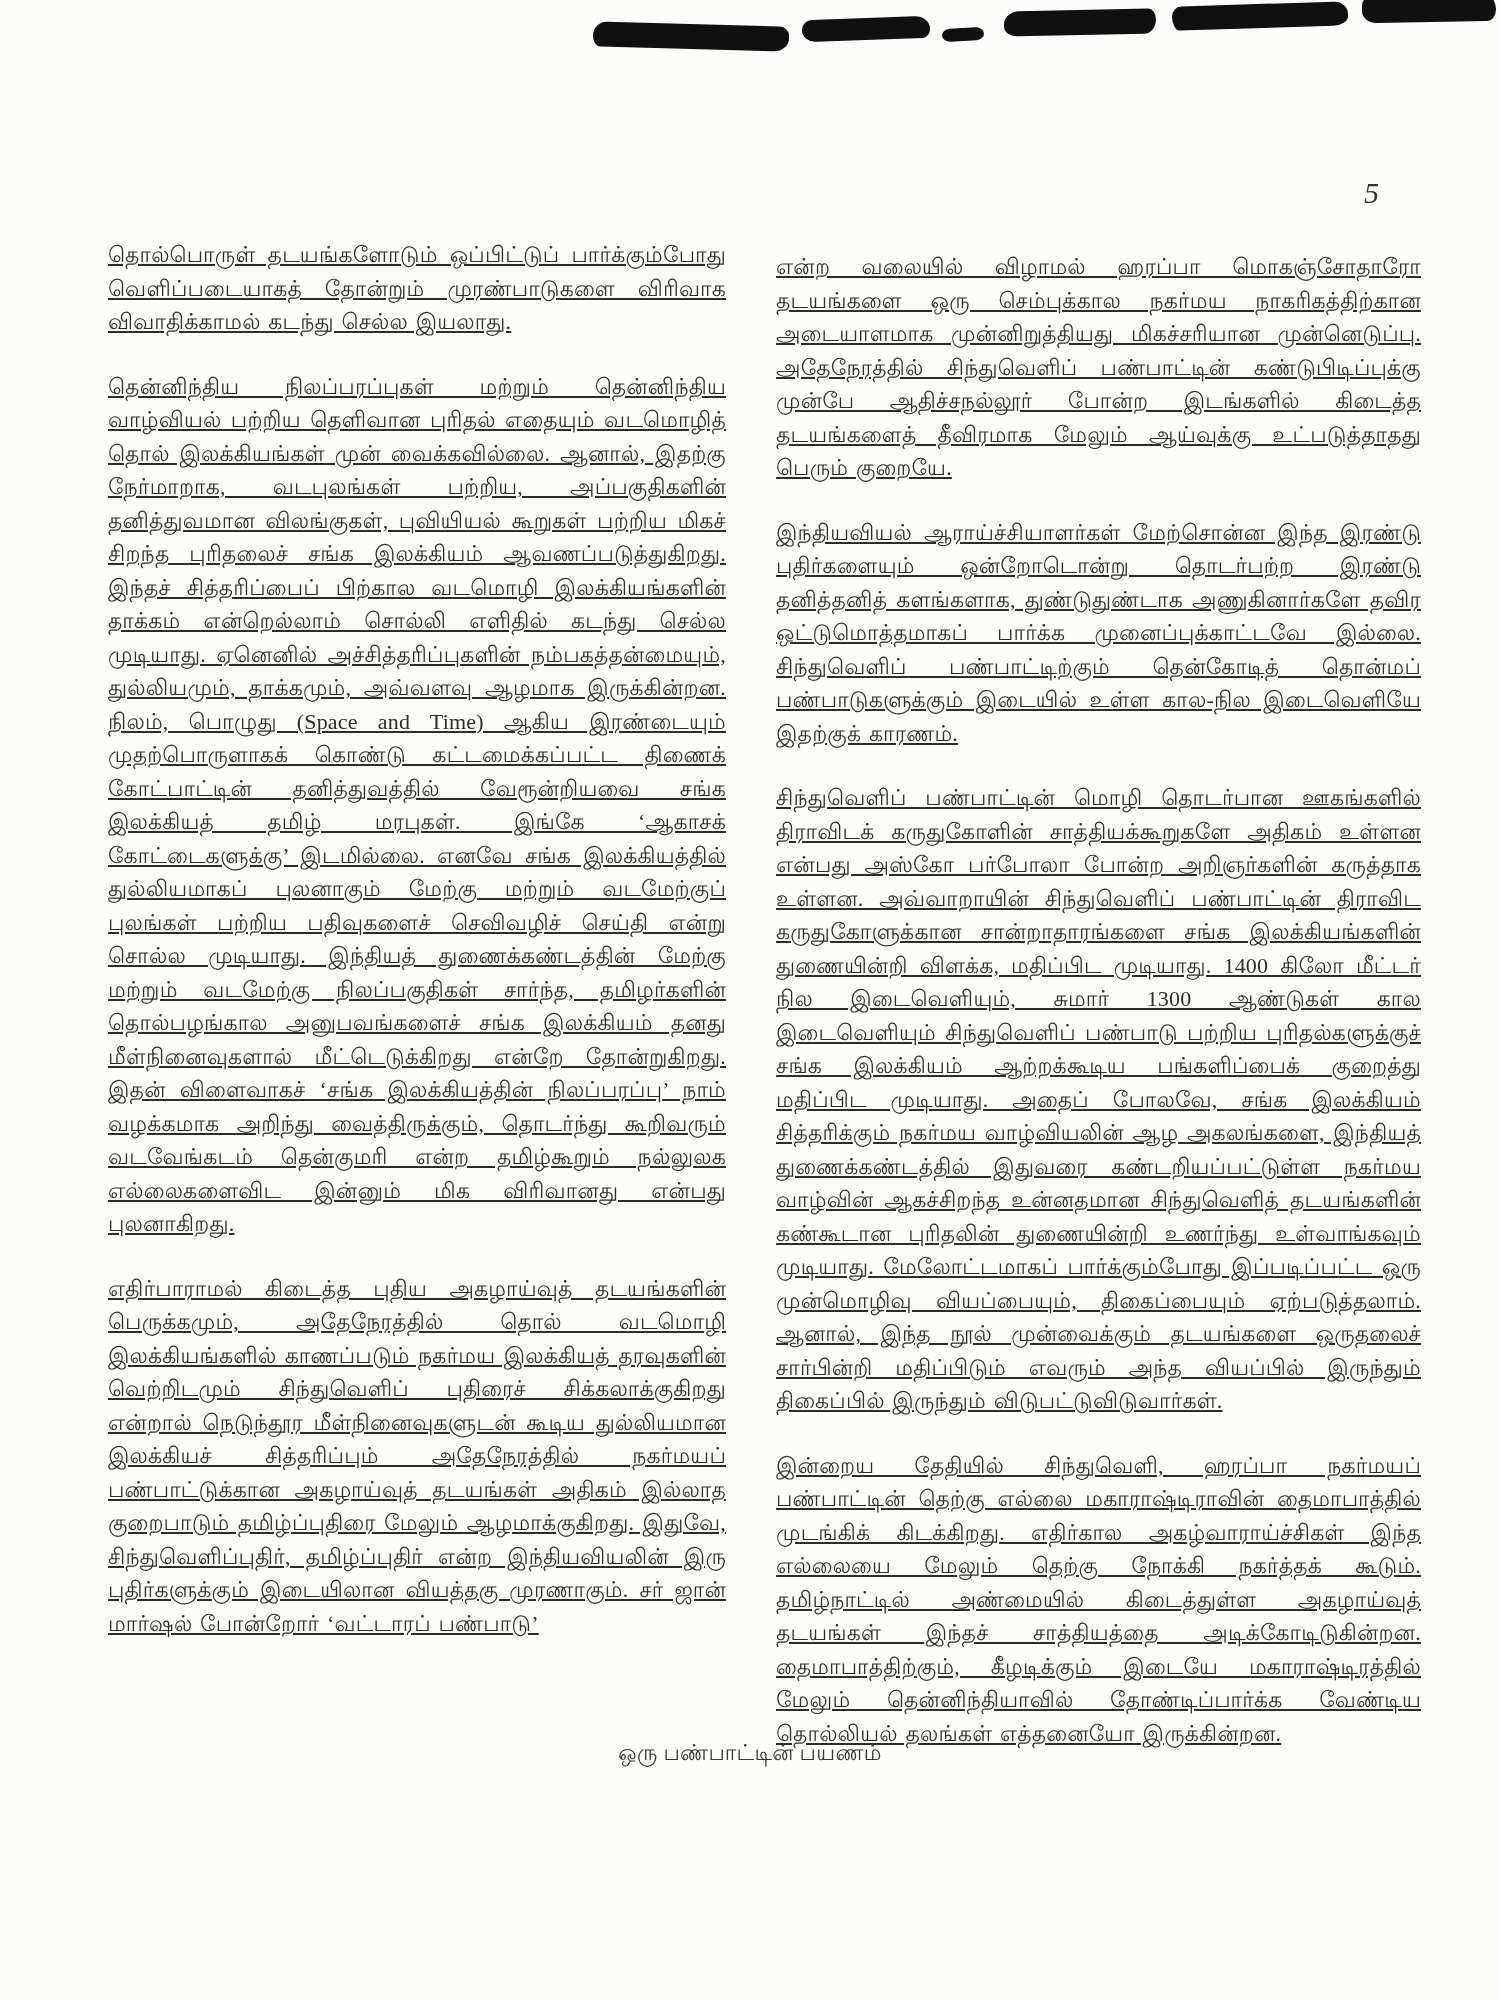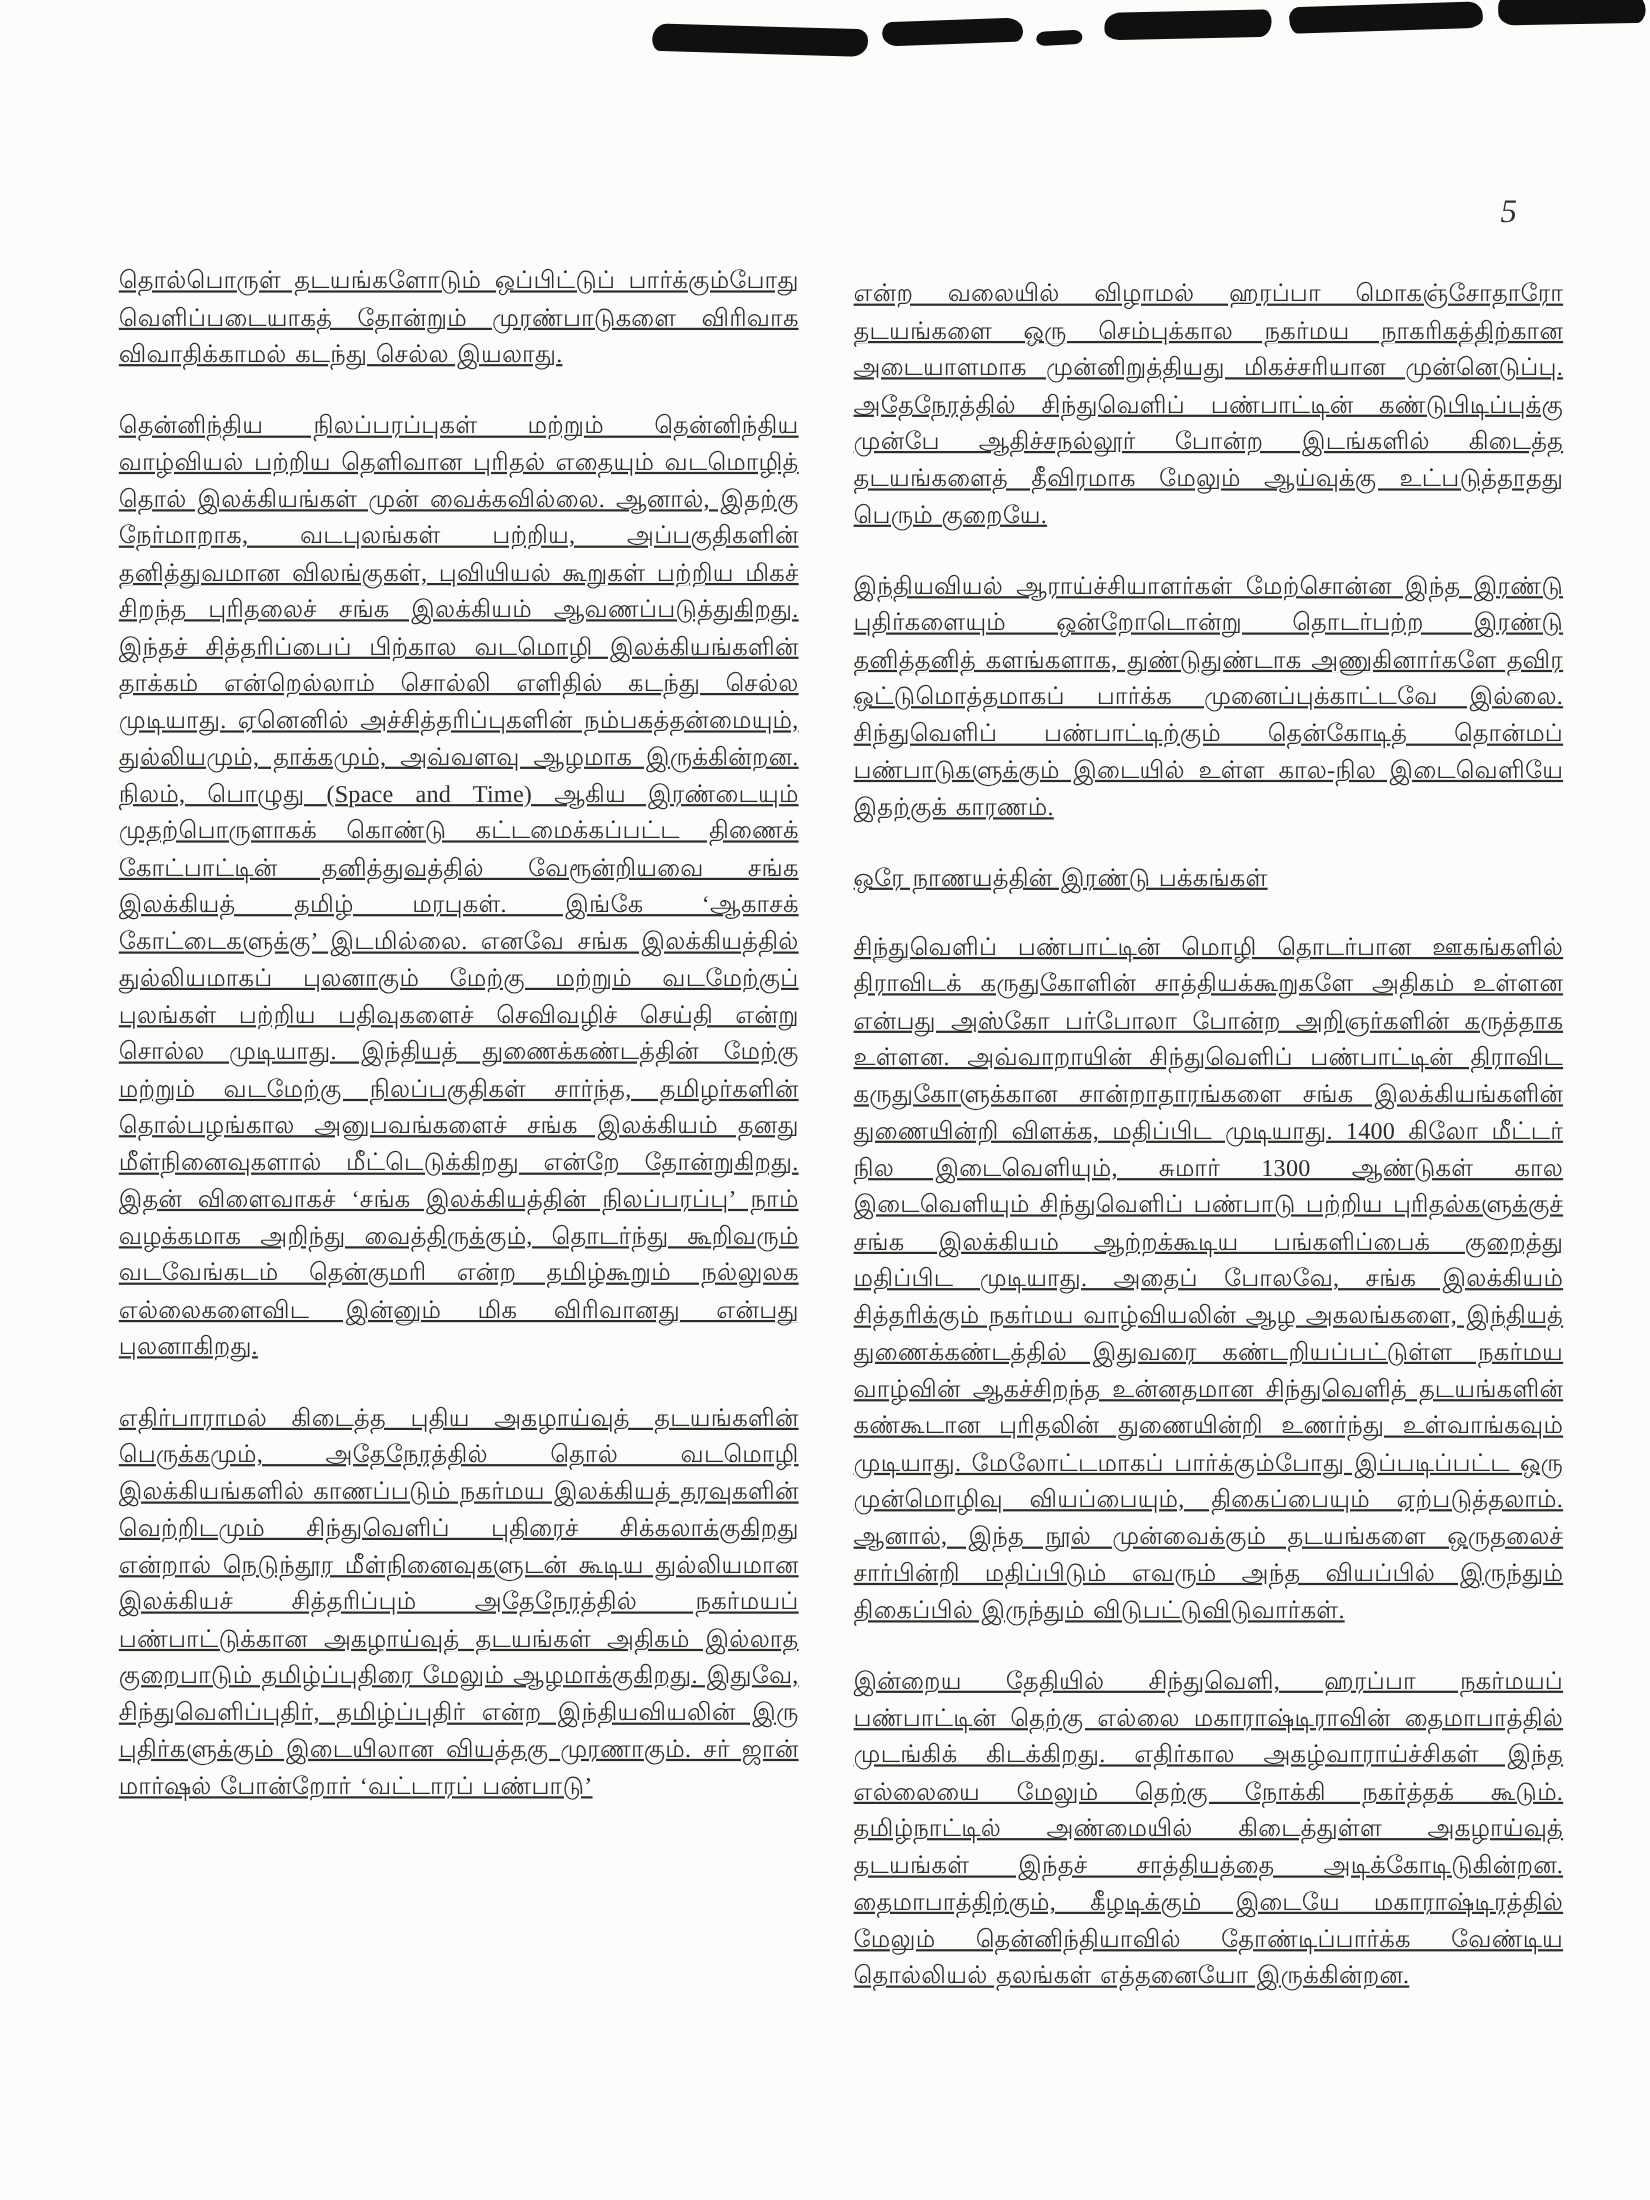--- a/index.html
+++ b/index.html
@@ -91,19 +91,19 @@
 
   <div class="col col-left">
     <p>தொல்பொருள் தடயங்களோடும் ஒப்பிட்டுப் பார்க்கும்போது வெளிப்படையாகத் தோன்றும் முரண்பாடுகளை விரிவாக விவாதிக்காமல் கடந்து செல்ல இயலாது.</p>
     <p>தென்னிந்திய நிலப்பரப்புகள் மற்றும் தென்னிந்திய வாழ்வியல் பற்றிய தெளிவான புரிதல் எதையும் வடமொழித் தொல் இலக்கியங்கள் முன் வைக்கவில்லை. ஆனால், இதற்கு நேர்மாறாக, வடபுலங்கள் பற்றிய, அப்பகுதிகளின் தனித்துவமான விலங்குகள், புவியியல் கூறுகள் பற்றிய மிகச் சிறந்த புரிதலைச் சங்க இலக்கியம் ஆவணப்படுத்துகிறது. இந்தச் சித்தரிப்பைப் பிற்கால வடமொழி இலக்கியங்களின் தாக்கம் என்றெல்லாம் சொல்லி எளிதில் கடந்து செல்ல முடியாது. ஏனெனில் அச்சித்தரிப்புகளின் நம்பகத்தன்மையும், துல்லியமும், தாக்கமும், அவ்வளவு ஆழமாக இருக்கின்றன. நிலம், பொழுது (Space and Time) ஆகிய இரண்டையும் முதற்பொருளாகக் கொண்டு கட்டமைக்கப்பட்ட திணைக் கோட்பாட்டின் தனித்துவத்தில் வேரூன்றியவை சங்க இலக்கியத் தமிழ் மரபுகள். இங்கே ‘ஆகாசக் கோட்டைகளுக்கு’ இடமில்லை. எனவே சங்க இலக்கியத்தில் துல்லியமாகப் புலனாகும் மேற்கு மற்றும் வடமேற்குப் புலங்கள் பற்றிய பதிவுகளைச் செவிவழிச் செய்தி என்று சொல்ல முடியாது. இந்தியத் துணைக்கண்டத்தின் மேற்கு மற்றும் வடமேற்கு நிலப்பகுதிகள் சார்ந்த, தமிழர்களின் தொல்பழங்கால அனுபவங்களைச் சங்க இலக்கியம் தனது மீள்நினைவுகளால் மீட்டெடுக்கிறது என்றே தோன்றுகிறது. இதன் விளைவாகச் ‘சங்க இலக்கியத்தின் நிலப்பரப்பு’ நாம் வழக்கமாக அறிந்து வைத்திருக்கும், தொடர்ந்து கூறிவரும் வடவேங்கடம் தென்குமரி என்ற தமிழ்கூறும் நல்லுலக எல்லைகளைவிட இன்னும் மிக விரிவானது என்பது புலனாகிறது.</p>
     <p>எதிர்பாராமல் கிடைத்த புதிய அகழாய்வுத் தடயங்களின் பெருக்கமும், அதேநேரத்தில் தொல் வடமொழி இலக்கியங்களில் காணப்படும் நகர்மய இலக்கியத் தரவுகளின் வெற்றிடமும் சிந்துவெளிப் புதிரைச் சிக்கலாக்குகிறது என்றால் நெடுந்தூர மீள்நினைவுகளுடன் கூடிய துல்லியமான இலக்கியச் சித்தரிப்பும் அதேநேரத்தில் நகர்மயப் பண்பாட்டுக்கான அகழாய்வுத் தடயங்கள் அதிகம் இல்லாத குறைபாடும் தமிழ்ப்புதிரை மேலும் ஆழமாக்குகிறது. இதுவே, சிந்துவெளிப்புதிர், தமிழ்ப்புதிர் என்ற இந்தியவியலின் இரு புதிர்களுக்கும் இடையிலான வியத்தகு முரணாகும். சர் ஜான் மார்ஷல் போன்றோர் ‘வட்டாரப் பண்பாடு’</p>
   </div>
 
   <div class="col col-right">
     <p>என்ற வலையில் விழாமல் ஹரப்பா மொகஞ்சோதாரோ தடயங்களை ஒரு செம்புக்கால நகர்மய நாகரிகத்திற்கான அடையாளமாக முன்னிறுத்தியது மிகச்சரியான முன்னெடுப்பு. அதேநேரத்தில் சிந்துவெளிப் பண்பாட்டின் கண்டுபிடிப்புக்கு முன்பே ஆதிச்சநல்லூர் போன்ற இடங்களில் கிடைத்த தடயங்களைத் தீவிரமாக மேலும் ஆய்வுக்கு உட்படுத்தாதது பெரும் குறையே.</p>
     <p>இந்தியவியல் ஆராய்ச்சியாளர்கள் மேற்சொன்ன இந்த இரண்டு புதிர்களையும் ஒன்றோடொன்று தொடர்பற்ற இரண்டு தனித்தனித் களங்களாக, துண்டுதுண்டாக அணுகினார்களே தவிர ஒட்டுமொத்தமாகப் பார்க்க முனைப்புக்காட்டவே இல்லை. சிந்துவெளிப் பண்பாட்டிற்கும் தென்கோடித் தொன்மப் பண்பாடுகளுக்கும் இடையில் உள்ள கால-நில இடைவெளியே இதற்குக் காரணம்.</p>
-    <h2>ஒரே நாணயத்தின் இரண்டு பக்கங்கள்</h2>
     <p>சிந்துவெளிப் பண்பாட்டின் மொழி தொடர்பான ஊகங்களில் திராவிடக் கருதுகோளின் சாத்தியக்கூறுகளே அதிகம் உள்ளன என்பது அஸ்கோ பர்போலா போன்ற அறிஞர்களின் கருத்தாக உள்ளன. அவ்வாறாயின் சிந்துவெளிப் பண்பாட்டின் திராவிட கருதுகோளுக்கான சான்றாதாரங்களை சங்க இலக்கியங்களின் துணையின்றி விளக்க, மதிப்பிட முடியாது. 1400 கிலோ மீட்டர் நில இடைவெளியும், சுமார் 1300 ஆண்டுகள் கால இடைவெளியும் சிந்துவெளிப் பண்பாடு பற்றிய புரிதல்களுக்குச் சங்க இலக்கியம் ஆற்றக்கூடிய பங்களிப்பைக் குறைத்து மதிப்பிட முடியாது. அதைப் போலவே, சங்க இலக்கியம் சித்தரிக்கும் நகர்மய வாழ்வியலின் ஆழ அகலங்களை, இந்தியத் துணைக்கண்டத்தில் இதுவரை கண்டறியப்பட்டுள்ள நகர்மய வாழ்வின் ஆகச்சிறந்த உன்னதமான சிந்துவெளித் தடயங்களின் கண்கூடான புரிதலின் துணையின்றி உணர்ந்து உள்வாங்கவும் முடியாது. மேலோட்டமாகப் பார்க்கும்போது இப்படிப்பட்ட ஒரு முன்மொழிவு வியப்பையும், திகைப்பையும் ஏற்படுத்தலாம். ஆனால், இந்த நூல் முன்வைக்கும் தடயங்களை ஒருதலைச் சார்பின்றி மதிப்பிடும் எவரும் அந்த வியப்பில் இருந்தும் திகைப்பில் இருந்தும் விடுபட்டுவிடுவார்கள்.</p>
     <p>இன்றைய தேதியில் சிந்துவெளி, ஹரப்பா நகர்மயப் பண்பாட்டின் தெற்கு எல்லை மகாராஷ்டிராவின் தைமாபாத்தில் முடங்கிக் கிடக்கிறது. எதிர்கால அகழ்வாராய்ச்சிகள் இந்த எல்லையை மேலும் தெற்கு நோக்கி நகர்த்தக் கூடும். தமிழ்நாட்டில் அண்மையில் கிடைத்துள்ள அகழாய்வுத் தடயங்கள் இந்தச் சாத்தியத்தை அடிக்கோடிடுகின்றன. தைமாபாத்திற்கும், கீழடிக்கும் இடையே மகாராஷ்டிரத்தில் மேலும் தென்னிந்தியாவில் தோண்டிப்பார்க்க வேண்டிய தொல்லியல் தலங்கள் எத்தனையோ இருக்கின்றன.</p>
   </div>
 
+  <div class="running-footer">ஒரு பண்பாட்டின் பயணம்</div>
 
 </div>
 
 </body></html>

